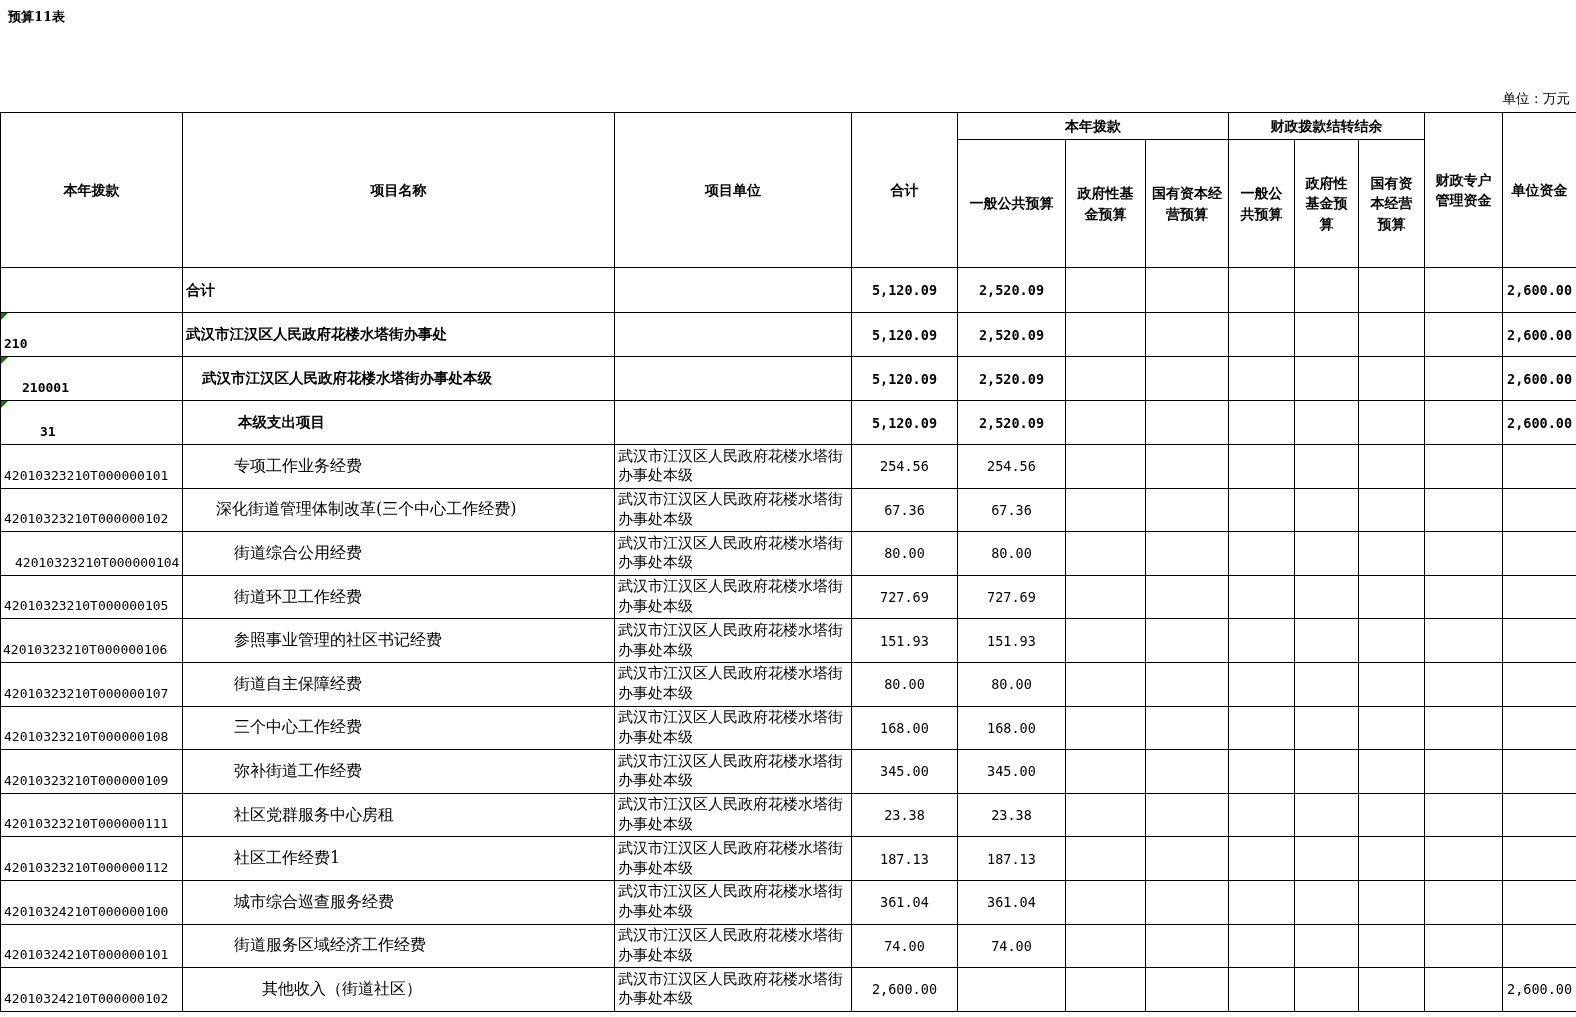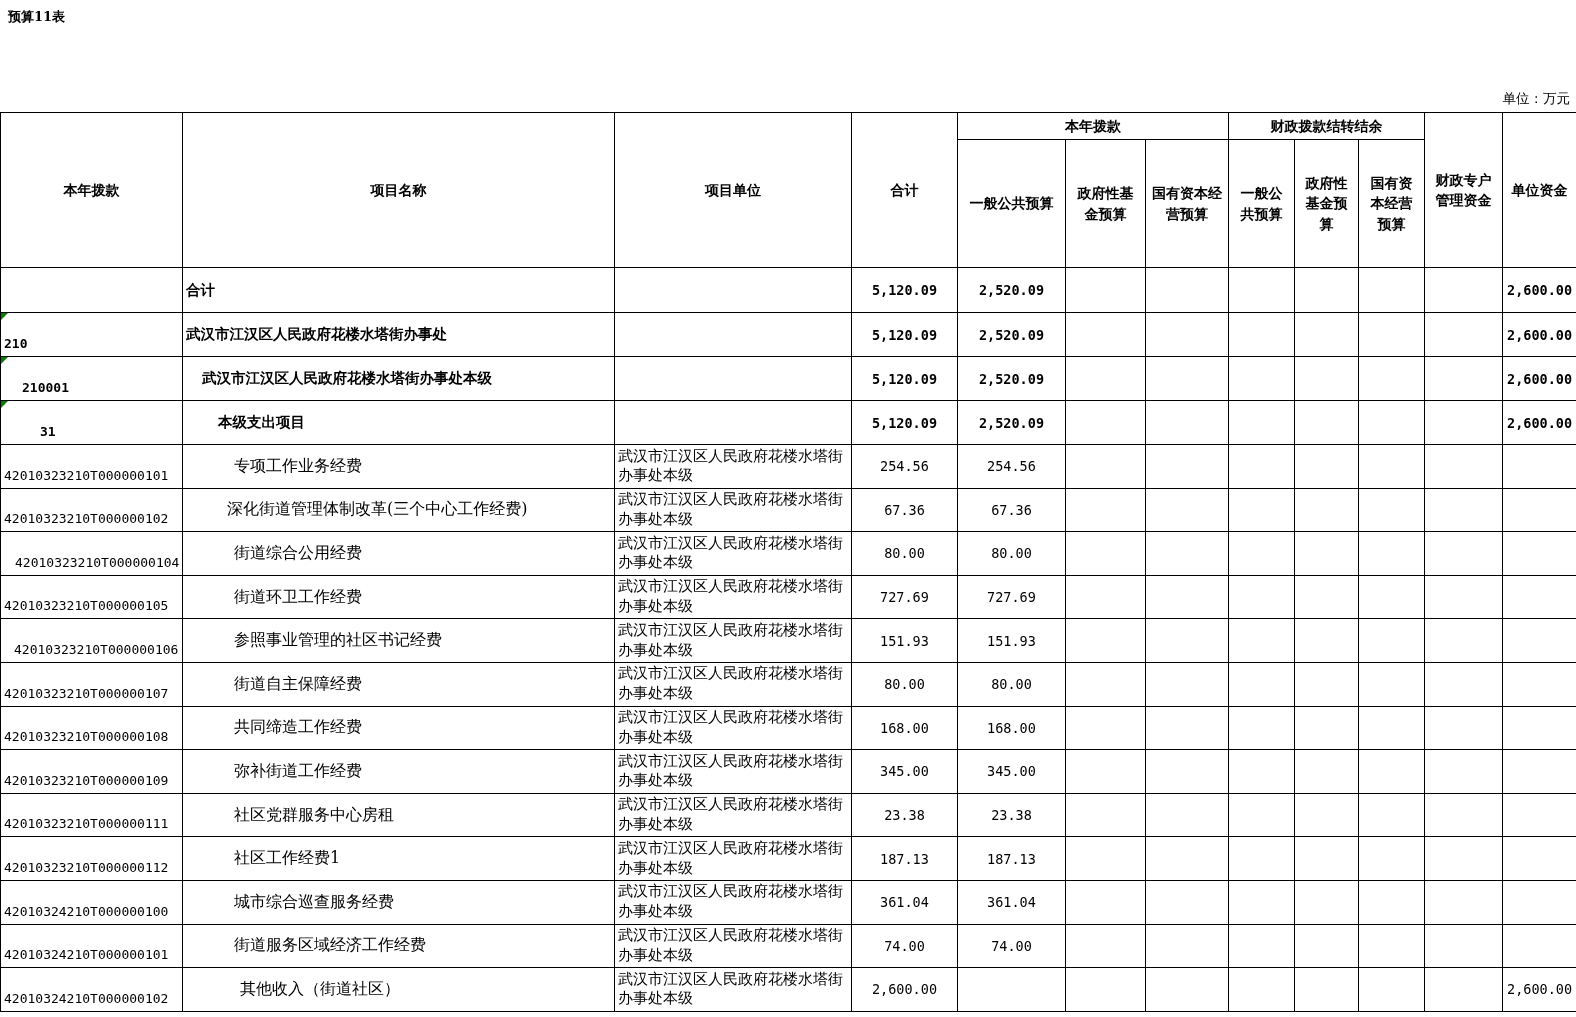--- a/index.html
+++ b/index.html
@@ -155,21 +155,21 @@
           <td class="num"></td>
           <td class="num"></td>
           <td class="num"></td>
           <td class="num"></td>
           <td class="num"></td>
           <td class="num"></td>
           <td class="num">2,600.00</td>
         </tr>
         <tr class="bold" style="height: 44px;">
           <td class="code" style="padding-left: 39px;"><span class="green-tri"></span><span>31</span></td>
-          <td class="name" style="padding-left: 35px;">本级支出项目</td>
+          <td class="name" style="padding-left: 55px;">本级支出项目</td>
           <td class="unit"></td>
           <td class="num">5,120.09</td>
           <td class="num">2,520.09</td>
           <td class="num"></td>
           <td class="num"></td>
           <td class="num"></td>
           <td class="num"></td>
           <td class="num"></td>
           <td class="num"></td>
           <td class="num">2,600.00</td>
@@ -183,21 +183,21 @@
           <td class="num"></td>
           <td class="num"></td>
           <td class="num"></td>
           <td class="num"></td>
           <td class="num"></td>
           <td class="num"></td>
           <td class="num"></td>
         </tr>
         <tr style="height: 43.6px;">
           <td class="code" style="padding-left: 3px;"><span>42010323210T000000102</span></td>
-          <td class="name" style="padding-left: 44px;">深化街道管理体制改革(三个中心工作经费)</td>
+          <td class="name" style="padding-left: 33px;">深化街道管理体制改革(三个中心工作经费)</td>
           <td class="unit">武汉市江汉区人民政府花楼水塔街办事处本级</td>
           <td class="num">67.36</td>
           <td class="num">67.36</td>
           <td class="num"></td>
           <td class="num"></td>
           <td class="num"></td>
           <td class="num"></td>
           <td class="num"></td>
           <td class="num"></td>
           <td class="num"></td>
@@ -224,21 +224,21 @@
           <td class="num">727.69</td>
           <td class="num"></td>
           <td class="num"></td>
           <td class="num"></td>
           <td class="num"></td>
           <td class="num"></td>
           <td class="num"></td>
           <td class="num"></td>
         </tr>
         <tr style="height: 43.6px;">
-          <td class="code" style="padding-left: 13px;"><span>42010323210T000000106</span></td>
+          <td class="code" style="padding-left: 2px;"><span>42010323210T000000106</span></td>
           <td class="name" style="padding-left: 51px;">参照事业管理的社区书记经费</td>
           <td class="unit">武汉市江汉区人民政府花楼水塔街办事处本级</td>
           <td class="num">151.93</td>
           <td class="num">151.93</td>
           <td class="num"></td>
           <td class="num"></td>
           <td class="num"></td>
           <td class="num"></td>
           <td class="num"></td>
           <td class="num"></td>
@@ -253,21 +253,21 @@
           <td class="num"></td>
           <td class="num"></td>
           <td class="num"></td>
           <td class="num"></td>
           <td class="num"></td>
           <td class="num"></td>
           <td class="num"></td>
         </tr>
         <tr style="height: 43.6px;">
           <td class="code" style="padding-left: 3px;"><span>42010323210T000000108</span></td>
-          <td class="name" style="padding-left: 51px;">共同缔造工作经费</td>
+          <td class="name" style="padding-left: 51px;">三个中心工作经费</td>
           <td class="unit">武汉市江汉区人民政府花楼水塔街办事处本级</td>
           <td class="num">168.00</td>
           <td class="num">168.00</td>
           <td class="num"></td>
           <td class="num"></td>
           <td class="num"></td>
           <td class="num"></td>
           <td class="num"></td>
           <td class="num"></td>
           <td class="num"></td>
@@ -337,21 +337,21 @@
           <td class="num"></td>
           <td class="num"></td>
           <td class="num"></td>
           <td class="num"></td>
           <td class="num"></td>
           <td class="num"></td>
           <td class="num"></td>
         </tr>
         <tr style="height: 43.6px;">
           <td class="code" style="padding-left: 3px;"><span>42010324210T000000102</span></td>
-          <td class="name" style="padding-left: 57px;">其他收入（街道社区）</td>
+          <td class="name" style="padding-left: 79px;">其他收入（街道社区）</td>
           <td class="unit">武汉市江汉区人民政府花楼水塔街办事处本级</td>
           <td class="num">2,600.00</td>
           <td class="num"></td>
           <td class="num"></td>
           <td class="num"></td>
           <td class="num"></td>
           <td class="num"></td>
           <td class="num"></td>
           <td class="num"></td>
           <td class="num">2,600.00</td>

